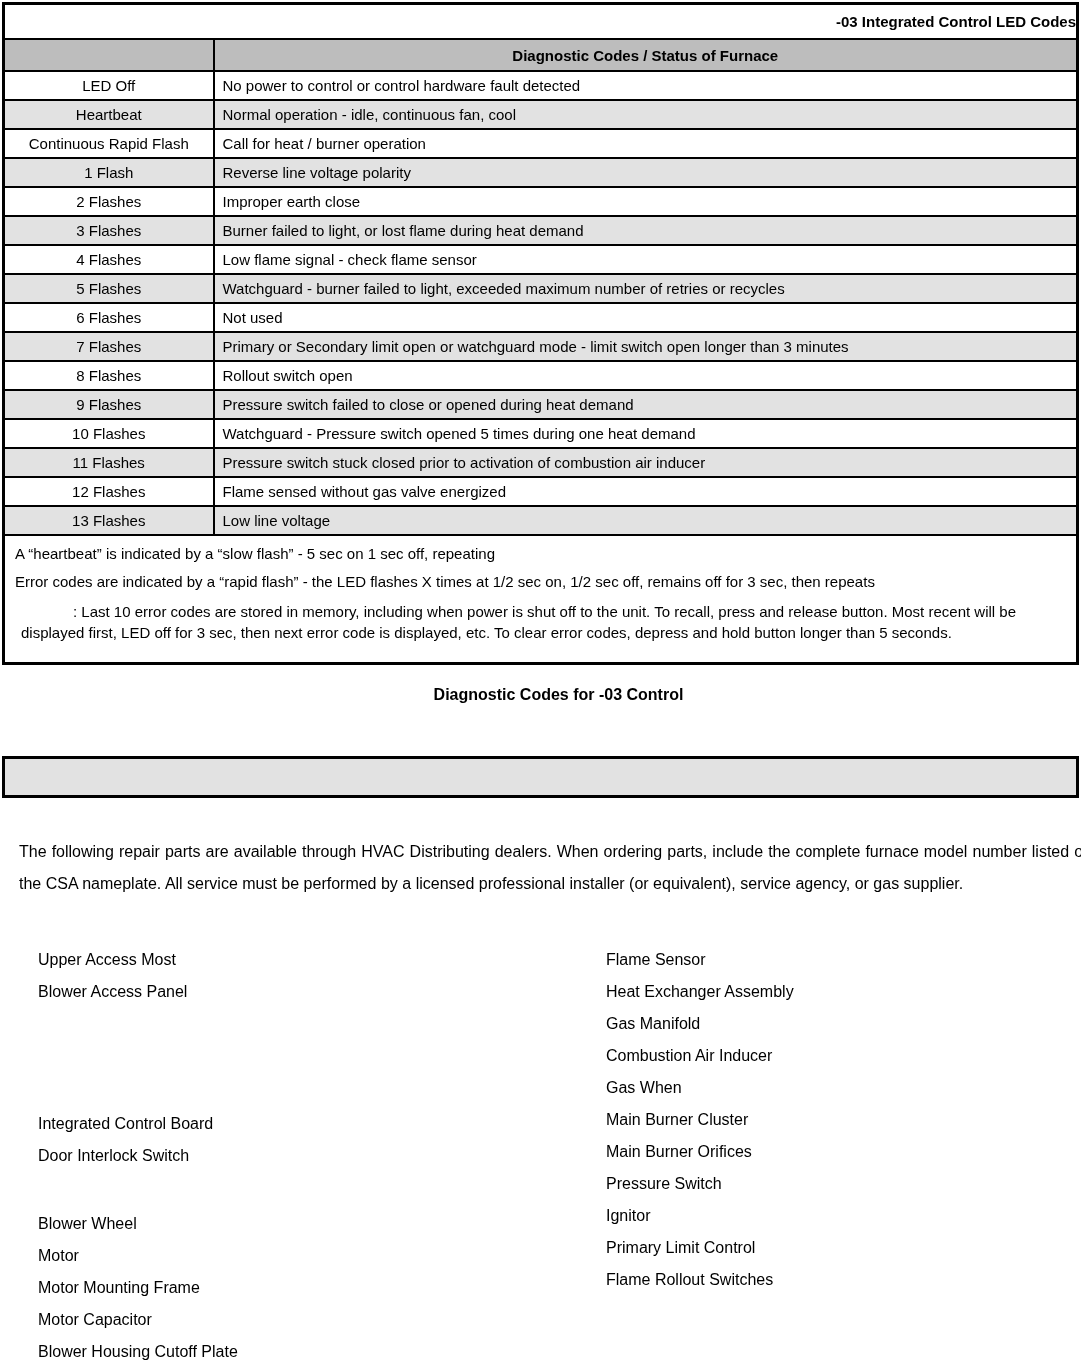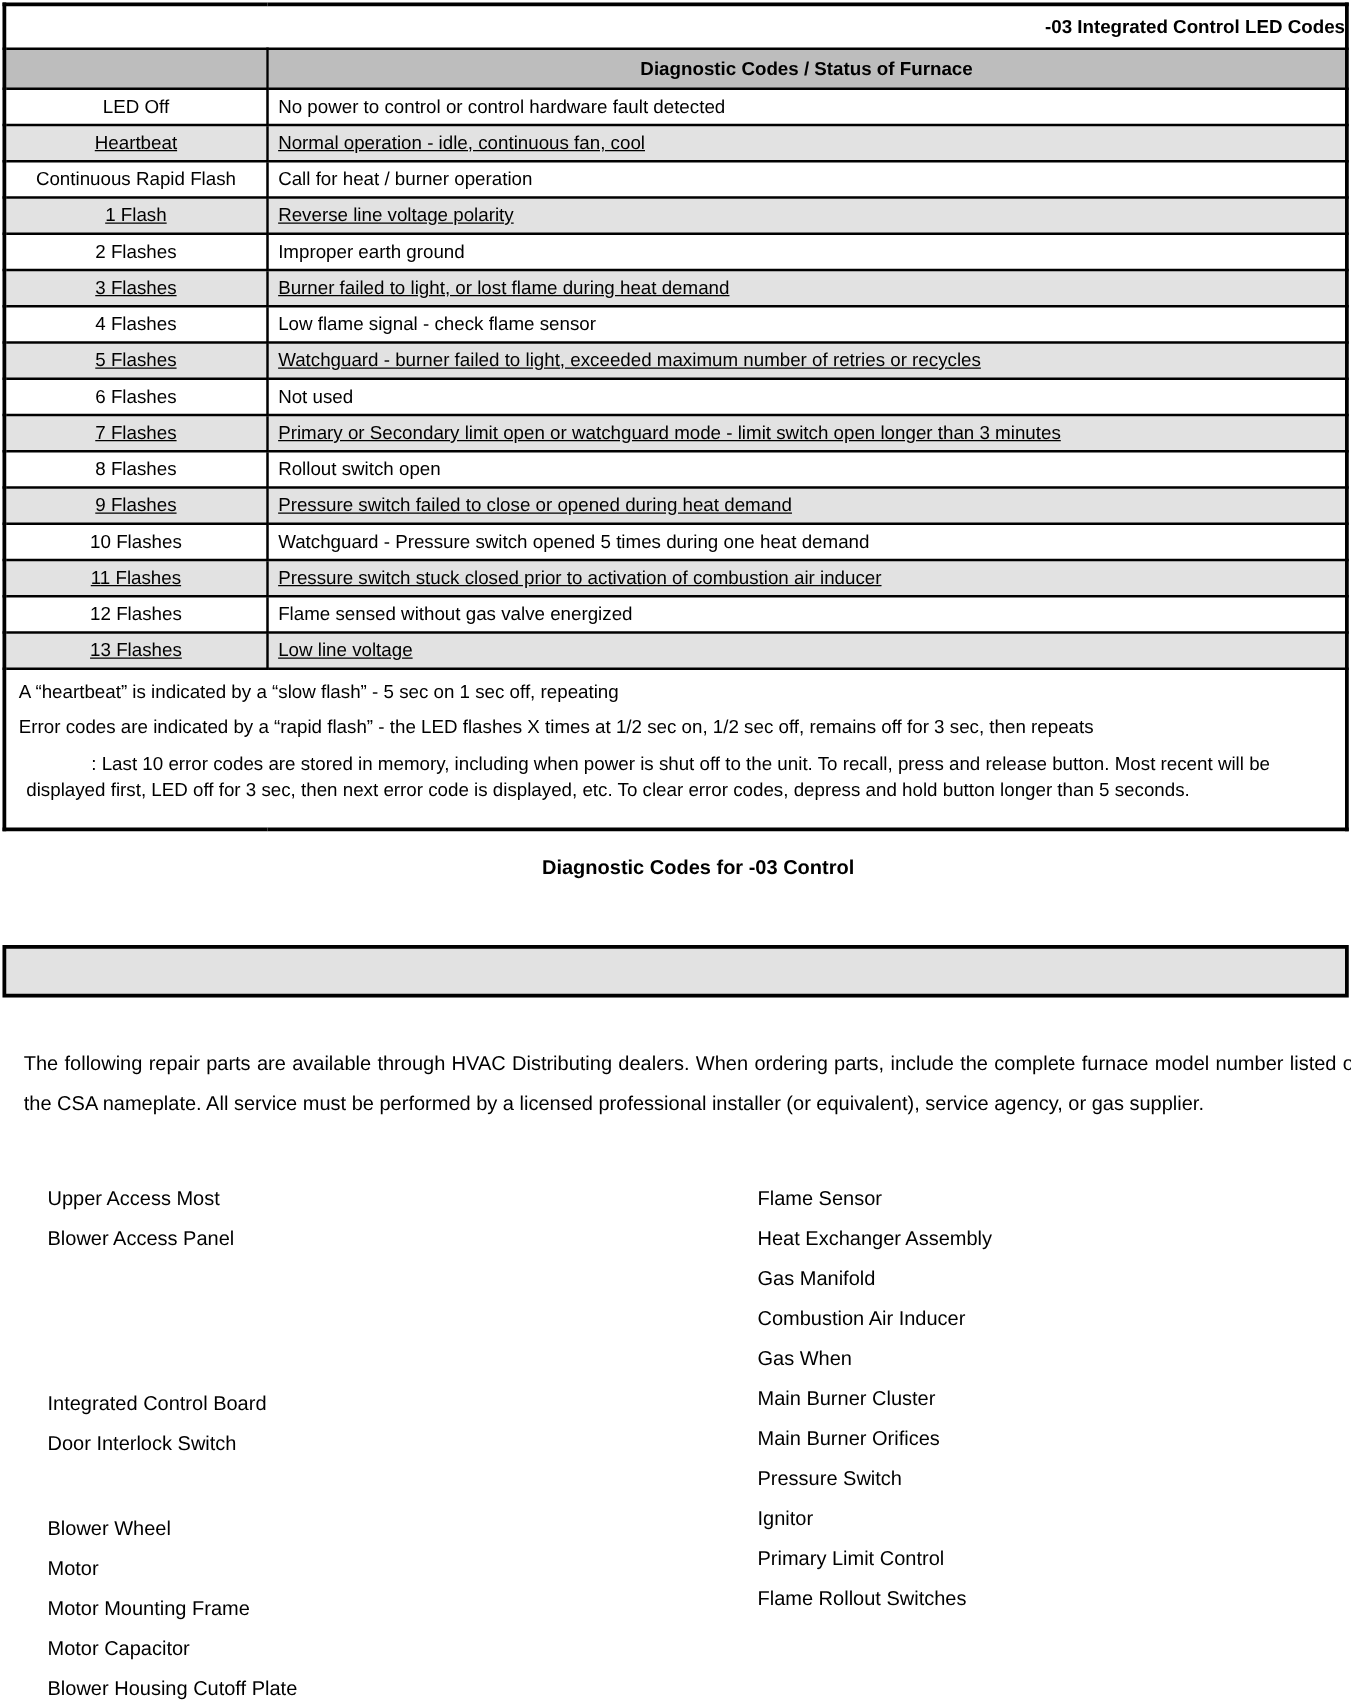--- a/index.html
+++ b/index.html
@@ -33,21 +33,21 @@
   tr.header-row td{
     height:30px;background:var(--header-gray);
   }
   tr.header-row td.hdr-desc{
     text-align:center;font-weight:bold;
   }
   col.c1{width:210px;}
   tr.data-row td{height:27px;}
   tr.data-row td.code{text-align:center;}
   tr.data-row td.desc{padding-left:8px;text-align:left;}
-  tr.data-row.alt{background:var(--row-alt);text-decoration:underline;}
+  tr.data-row.alt{background:var(--row-alt);}
   td.notes-cell{
     height:126px;vertical-align:top;padding:2px 8px 4px 6px;
   }
   .note{margin:7px 0 0 0;line-height:21px;padding-left:10px;text-align:left;}
   .note.hang{padding-left:16px;text-indent:52px;margin-top:9px;}
   
   .caption{
     position:absolute;top:686px;left:0;width:1081px;box-sizing:border-box;
     padding-left:36px;text-align:center;
     font-weight:bold;font-size:16px;
@@ -101,21 +101,21 @@
       <tr class="data-row">
         <td class="code">Continuous Rapid Flash</td>
         <td class="desc">Call for heat / burner operation</td>
       </tr>
       <tr class="data-row alt">
         <td class="code">1 Flash</td>
         <td class="desc">Reverse line voltage polarity</td>
       </tr>
       <tr class="data-row">
         <td class="code">2 Flashes</td>
-        <td class="desc">Improper earth ground</td>
+        <td class="desc">Improper earth close</td>
       </tr>
       <tr class="data-row alt">
         <td class="code">3 Flashes</td>
         <td class="desc">Burner failed to light, or lost flame during heat demand</td>
       </tr>
       <tr class="data-row">
         <td class="code">4 Flashes</td>
         <td class="desc">Low flame signal - check flame sensor</td>
       </tr>
       <tr class="data-row alt">

